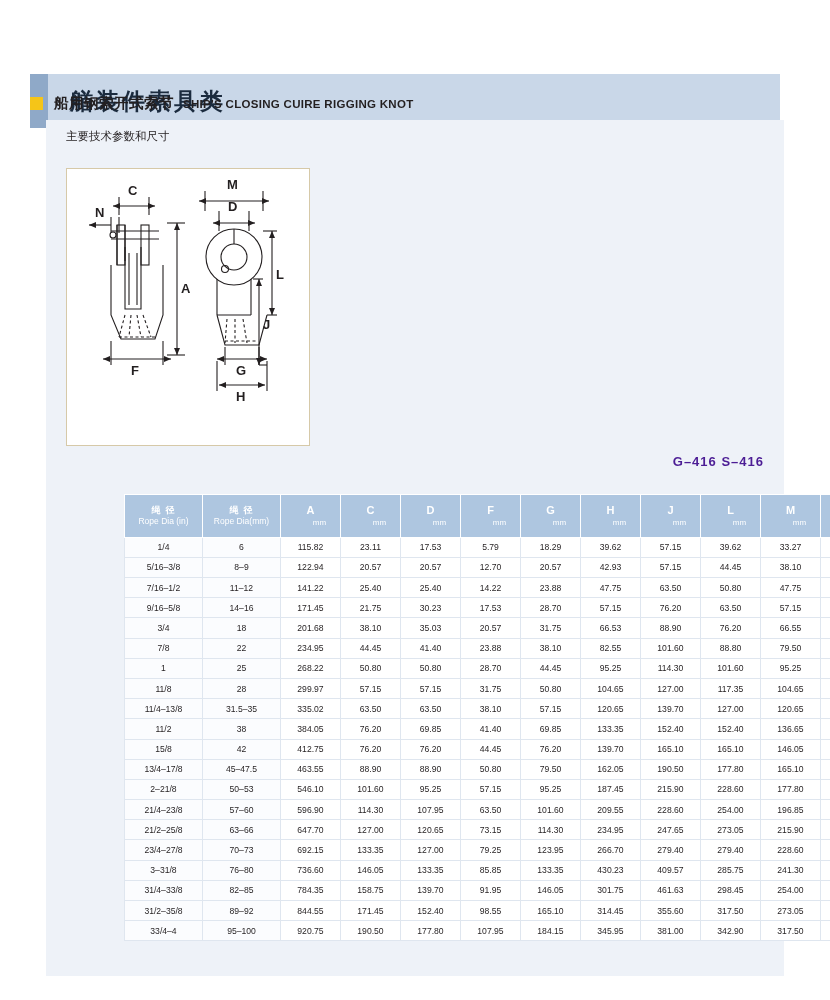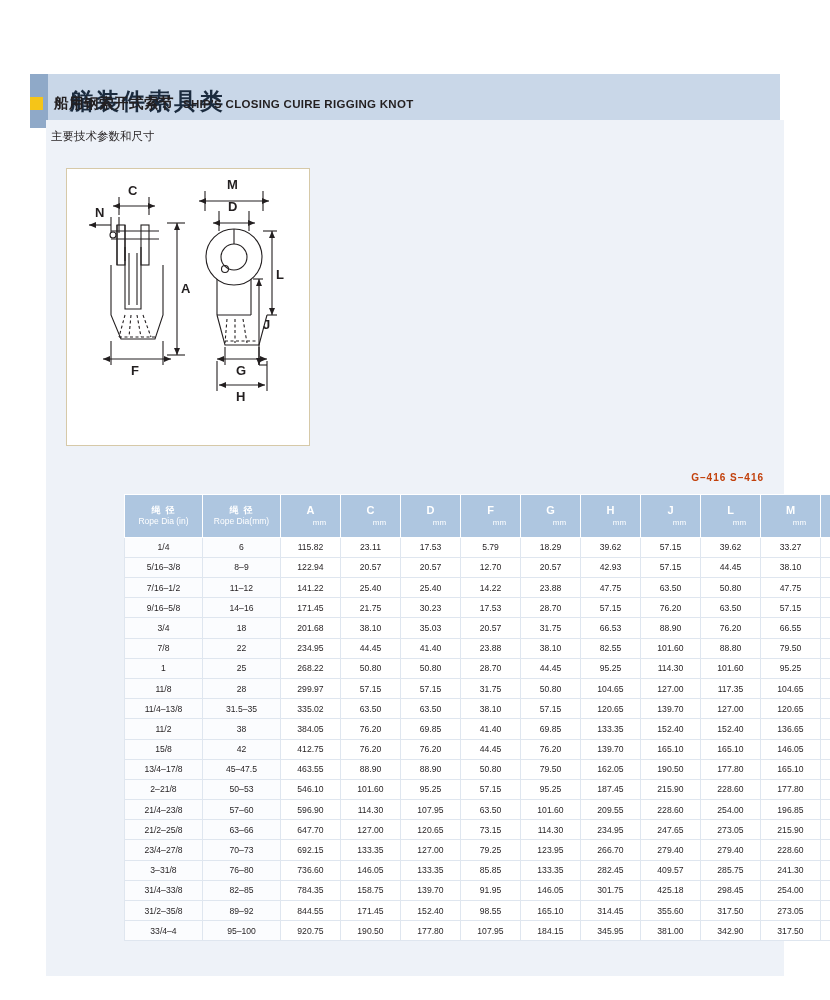--- a/index.html
+++ b/index.html
@@ -89,21 +89,21 @@
     left: 46px;
     top: 120px;
     width: 738px;
     height: 856px;
     background: #eef2f8;
   }
 
   
   .param-cap {
     position: absolute;
-    left: 51px;
+    left: 66px;
     top: 128px;
     line-height: 1.5;
   }
   .param-cn {
     font-family: "DejaVu Sans", sans-serif;
     font-size: 11.5px;
     color: #231f20;
   }
   .param-en {
     font-size: 10.5px;
@@ -121,25 +121,25 @@
     background: #ffffff;
     border: 1px solid #d6c9a8;
     box-sizing: border-box;
   }
   .drawing-box svg { display: block; }
 
   
   .code-label {
     position: absolute;
     right: 66px;
-    top: 472px;
-    font-size: 10px;
+    top: 454px;
+    font-size: 13px;
     font-weight: bold;
     letter-spacing: 1px;
-    color: #c2410c;
+    color: #4c1d95;
   }
 
   
   .table-wrap {
     position: absolute;
     left: 124px;
     top: 494px;
     width: 636px;
   }
   table.spec {
@@ -625,36 +625,36 @@
             <td>73.15</td>
           </tr>
           <tr>
             <td>3–31/8</td>
             <td>76–80</td>
             <td>736.60</td>
             <td>146.05</td>
             <td>133.35</td>
             <td>85.85</td>
             <td>133.35</td>
-            <td>282.45</td>
+            <td>430.23</td>
             <td>409.57</td>
             <td>285.75</td>
             <td>241.30</td>
             <td>76.20</td>
           </tr>
           <tr>
             <td>31/4–33/8</td>
             <td>82–85</td>
             <td>784.35</td>
             <td>158.75</td>
             <td>139.70</td>
             <td>91.95</td>
             <td>146.05</td>
             <td>301.75</td>
-            <td>425.18</td>
+            <td>461.63</td>
             <td>298.45</td>
             <td>254.00</td>
             <td>79.25</td>
           </tr>
           <tr>
             <td>31/2–35/8</td>
             <td>89–92</td>
             <td>844.55</td>
             <td>171.45</td>
             <td>152.40</td>

